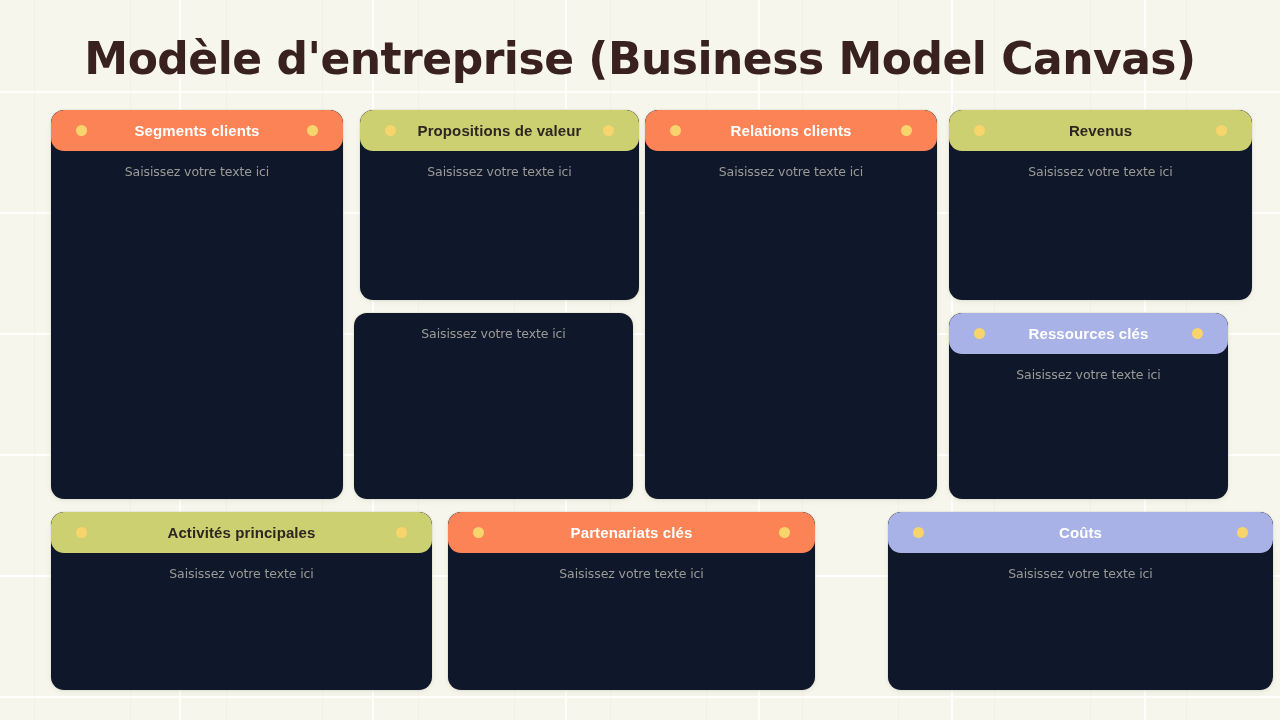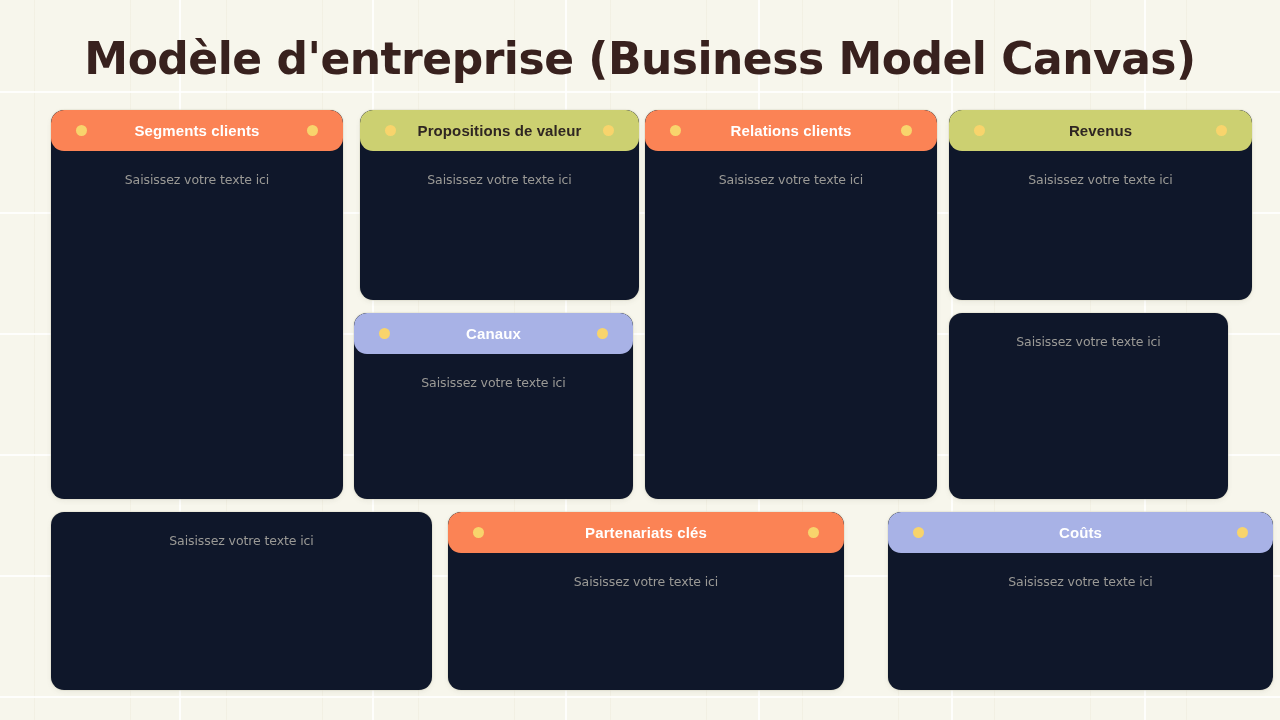--- a/index.html
+++ b/index.html
@@ -82,21 +82,21 @@
     height: 11px;
     margin-top: -5.5px;
     border-radius: 50%;
     background: #f8d46c;
   }
   .card-header .dot.left  { left: 25px; }
   .card-header .dot.right { right: 25px; }
 
   .card-body {
     flex: 1 1 auto;
-    padding-top: 19px;
+    padding-top: 11px;
     text-align: center;
   }
 
   .placeholder {
     font-size: 12.5px;
     color: #9b9a96;
     font-family: "DejaVu Sans", sans-serif;
     letter-spacing: -0.1px;
   }
 
@@ -106,21 +106,21 @@
   .hdr-blue   { background: #a8b2e6; color: #ffffff; }
 
   
   #card-customer-segments   { left: 51px;  top: 110px; width: 292px; height: 389px; }
   #card-value-propositions  { left: 340px; top: 110px; width: 279px; height: 190px; margin-left: 20px; }
   #card-channels            { left: 354px; top: 313px; width: 279px; height: 186px; }
   #card-customer-relations  { left: 645px; top: 110px; width: 292px; height: 389px; }
   #card-revenue             { left: 949px; top: 110px; width: 303px; height: 190px; }
   #card-key-resources       { left: 949px; top: 313px; width: 279px; height: 186px; }
   #card-key-activities      { left: 51px;  top: 512px; width: 381px; height: 178px; }
-  #card-key-partners        { left: 448px; top: 512px; width: 396px; height: 178px; justify-content: space-between; }
+  #card-key-partners        { left: 448px; top: 512px; width: 367px; height: 178px; justify-content: space-between; }
   #card-costs               { left: 888px; top: 512px; width: 385px; height: 178px; }
 </style>
 </head>
 <body>
 
 <div id="bg-texture"></div>
 
 <div id="canvas-root">
 
   <div id="page-title">Modèle d'entreprise (Business Model Canvas)</div>
@@ -141,25 +141,20 @@
       <span class="dot left"></span>
       <span>Propositions de valeur</span>
       <span class="dot right"></span>
     </div>
     <div class="card-body">
       <span class="placeholder">Saisissez votre texte ici</span>
     </div>
   </div>
 
   <div class="card" id="card-channels">
-    <div class="card-header hdr-blue">
-      <span class="dot left"></span>
-      <span>Canaux</span>
-      <span class="dot right"></span>
-    </div>
     <div class="card-body">
       <span class="placeholder">Saisissez votre texte ici</span>
     </div>
   </div>
 
   <div class="card" id="card-customer-relations">
     <div class="card-header hdr-orange">
       <span class="dot left"></span>
       <span>Relations clients</span>
       <span class="dot right"></span>
@@ -174,26 +169,36 @@
       <span class="dot left"></span>
       <span>Revenus</span>
       <span class="dot right"></span>
     </div>
     <div class="card-body">
       <span class="placeholder">Saisissez votre texte ici</span>
     </div>
   </div>
 
   <div class="card" id="card-key-resources">
+    <div class="card-header hdr-blue">
+      <span class="dot left"></span>
+      <span>Ressources clés</span>
+      <span class="dot right"></span>
+    </div>
     <div class="card-body">
       <span class="placeholder">Saisissez votre texte ici</span>
     </div>
   </div>
 
   <div class="card" id="card-key-activities">
+    <div class="card-header hdr-olive">
+      <span class="dot left"></span>
+      <span>Activités principales</span>
+      <span class="dot right"></span>
+    </div>
     <div class="card-body">
       <span class="placeholder">Saisissez votre texte ici</span>
     </div>
   </div>
 
   <div class="card" id="card-key-partners">
     <div class="card-header hdr-orange">
       <span class="dot left"></span>
       <span>Partenariats clés</span>
       <span class="dot right"></span>

